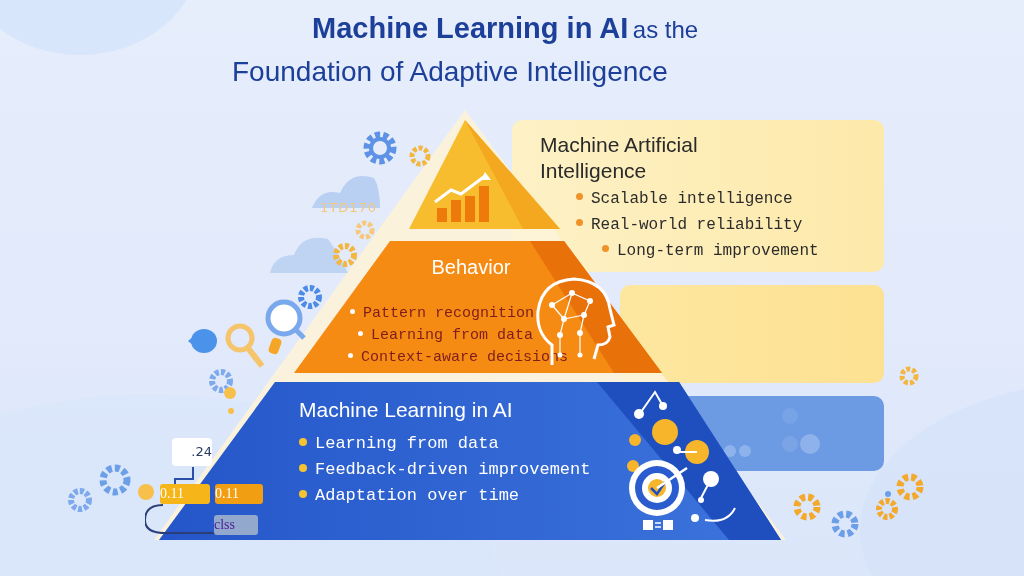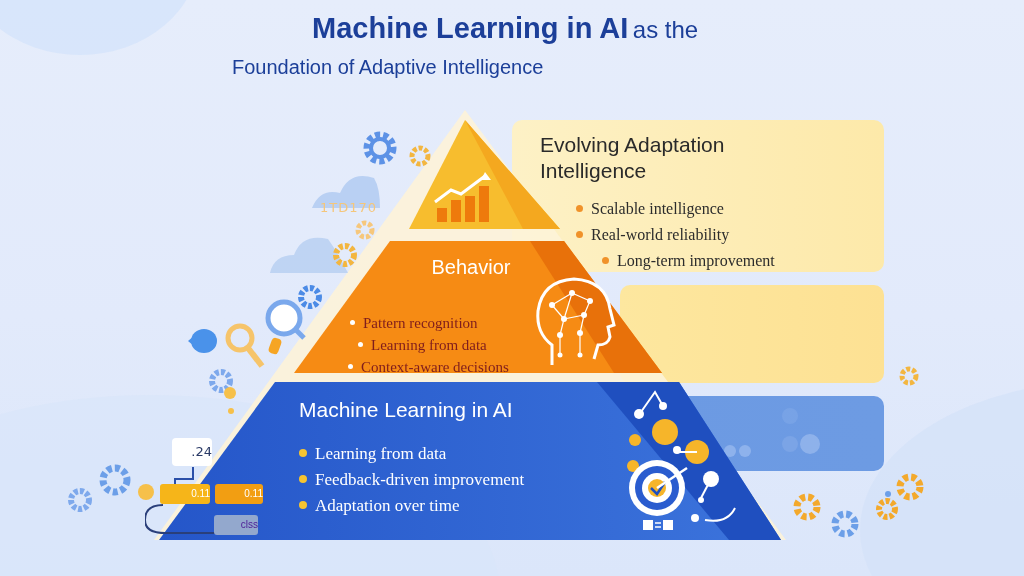--- a/index.html
+++ b/index.html
@@ -22,21 +22,21 @@
     border-radius: 50%; background: #d4e2f9; opacity: 0.8;
   }
   .title {
     position: absolute; left: 0; top: 12px; width: 1024px;
     color: #1c3f99; font-family: "Liberation Sans", sans-serif;
   }
   .title .l1 { position: absolute; left: 312px; top: 0; white-space: nowrap; text-align: right; }
   .title .l1 .strong { font-size: 29px; font-weight: bold; }
   .title .l1 .weak { font-size: 24px; font-weight: normal; }
   .title .l2 {
-    position: absolute; left: 232px; top: 44px; font-size: 20px; white-space: nowrap;
+    position: absolute; left: 232px; top: 44px; font-size: 28px; white-space: nowrap;
   }
 
   
   .tier { position: absolute; }
   .tier svg { position: absolute; left: 0; top: 0; }
   .tier-text { position: absolute; color: #fff; font-family: "Liberation Sans", sans-serif; }
 
   .panel { position: absolute; border-radius: 10px; }
   .panel-top {
     left: 512px; top: 120px; width: 372px; height: 152px;
@@ -47,57 +47,57 @@
     background: linear-gradient(90deg, #fde79f 0%, #fde193 100%);
   }
   .panel-bot {
     left: 640px; top: 396px; width: 244px; height: 75px;
     background: linear-gradient(90deg, #6c9ae3 0%, #6d9be3 100%);
   }
   .panel-title {
     position: absolute; left: 28px; top: 12px; color: #2a2a2a;
     font-family: "Liberation Sans", sans-serif; font-size: 21px; line-height: 26px;
   }
-  .bul { position: absolute; font-family: Liberation Serif, serif; white-space: nowrap; margin-top: 10px; }
+  .bul { position: absolute; font-family: Liberation Mono, monospace; white-space: nowrap; }
   .bul .dot {
     display: inline-block; width: 7px; height: 7px; border-radius: 50%;
     margin-right: 8px; vertical-align: middle; position: relative; top: -2px;
   }
   .panel-top .bul { color: #2c2c2c; font-size: 16px; }
   .panel-top .bul .dot { background: #f0922a; }
 
   .orange-bul { color: #7f1d1d; font-size: 15px; }
   .orange-bul .dot { background: #fff; width: 5px; height: 5px; }
   .blue-bul { color: #fff; font-size: 17px; }
   .blue-bul .dot { background: #f6c431; width: 8px; height: 8px; }
 
   .chip {
-    position: absolute; border-radius: 3px; color: #fff; font-size: 10px;
-    font-family: Liberation Sans, sans-serif; text-align: right; line-height: 20px;
+    position: absolute; border-radius: 3px; color: #fff; font-size: 14px;
+    font-family: Liberation Serif, serif; text-align: left; line-height: 20px;
   }
   .deco { position: absolute; }
 </style>
 </head>
 <body>
 
 <div class="bg-blob-tl"></div>
 <div class="bg-wave-left"></div>
 <div class="bg-wave-right"></div>
 
 <div class="title">
   <div class="l1">
     <span class="strong">Machine Learning in AI</span>
     <span class="weak">as the</span>
   </div>
   <div class="l2">Foundation of Adaptive Intelligence</div>
 </div>
 
 <div class="panel panel-top">
   <div class="panel-title">
-    <div>Evolving Adaptation</div>
+    <div>Machine Artificial</div>
     <div>Intelligence</div>
   </div>
   <div class="bul" style="left:64px; top:70px;"><span class="dot"></span><span>Scalable intelligence</span></div>
   <div class="bul" style="left:90px; top:122px;"><span class="dot"></span><span>Long-term improvement</span></div>
   <div class="bul" style="left:64px; top:96px;"><span class="dot"></span><span>Real-world reliability</span></div>
 </div>
 <div class="panel panel-mid"></div>
 <div class="panel panel-bot">
   <svg width="244" height="75" style="position:absolute;left:0;top:0">
     <circle cx="60" cy="55" r="6" fill="#9dbcef" opacity="0.7"></circle>

